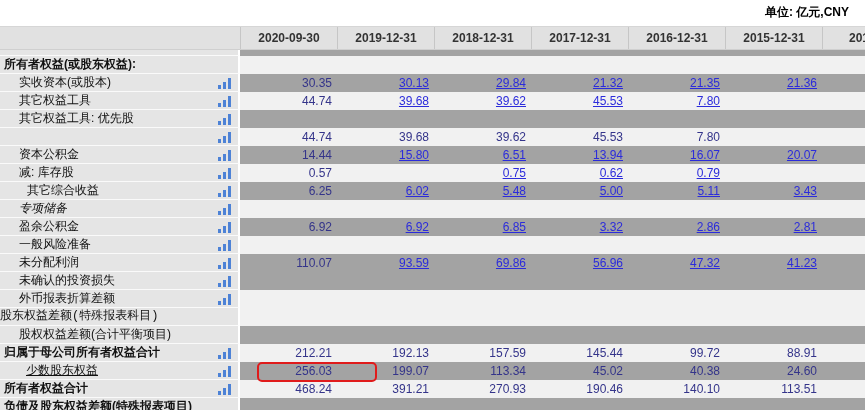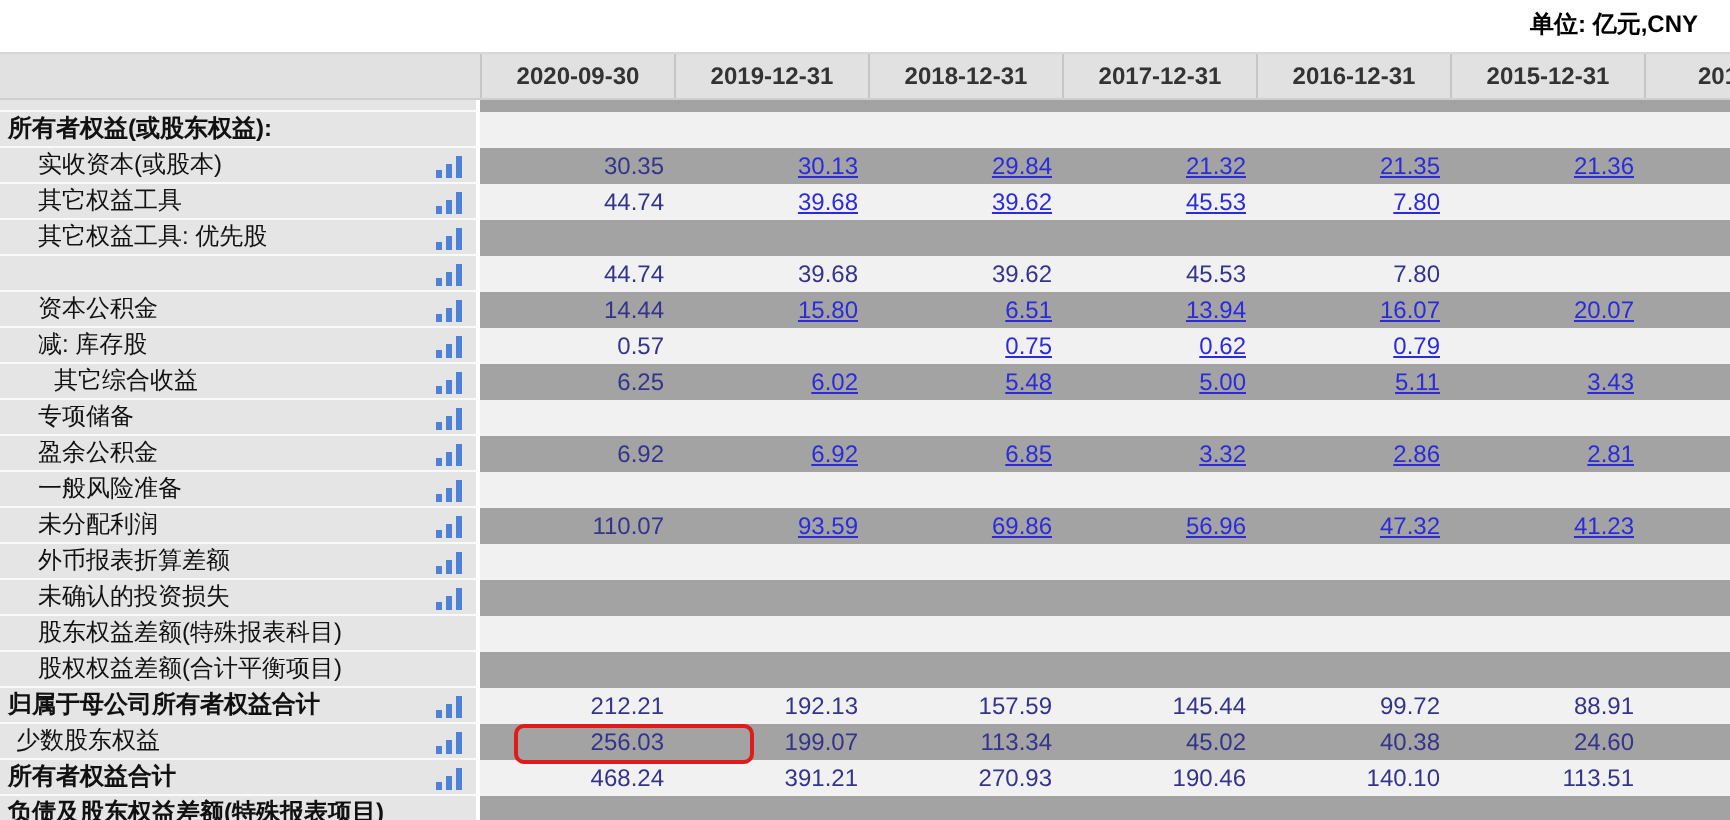--- a/index.html
+++ b/index.html
@@ -230,21 +230,21 @@
             <div class="cell"><span>6.25</span></div>
             <div class="cell"><span class="link">6.02</span></div>
             <div class="cell"><span class="link">5.48</span></div>
             <div class="cell"><span class="link">5.00</span></div>
             <div class="cell"><span class="link">5.11</span></div>
             <div class="cell"><span class="link">3.43</span></div>
           </div>
   </div>
         <div class="row stripe">
     <div class="labelcell">
-      <span class="lbl" style="padding-left: 19px;">专项储备</span>
+      <span class="lbl" style="padding-left: 19px; font-style: italic;">专项储备</span>
       <span class="chart-icon">
         <svg width="13" height="12" viewBox="0 0 13 12" aria-hidden="true">
           <rect x="0" y="8" width="3" height="4"></rect>
           <rect x="5" y="5" width="3" height="7"></rect>
           <rect x="10" y="1" width="3" height="11"></rect>
         </svg>
       </span>
     </div>
     <div class="values">
             <div class="cell"></div>
@@ -308,63 +308,63 @@
     </div>
     <div class="values">
             <div class="cell"><span>110.07</span></div>
             <div class="cell"><span class="link">93.59</span></div>
             <div class="cell"><span class="link">69.86</span></div>
             <div class="cell"><span class="link">56.96</span></div>
             <div class="cell"><span class="link">47.32</span></div>
             <div class="cell"><span class="link">41.23</span></div>
           </div>
   </div>
+        <div class="row">
+    <div class="labelcell">
+      <span class="lbl" style="padding-left: 19px;">未确认的投资损失</span>
+      <span class="chart-icon">
+        <svg width="13" height="12" viewBox="0 0 13 12" aria-hidden="true">
+          <rect x="0" y="8" width="3" height="4"></rect>
+          <rect x="5" y="5" width="3" height="7"></rect>
+          <rect x="10" y="1" width="3" height="11"></rect>
+        </svg>
+      </span>
+    </div>
+    <div class="values">
+            <div class="cell"></div>
+            <div class="cell"></div>
+            <div class="cell"></div>
+            <div class="cell"></div>
+            <div class="cell"></div>
+            <div class="cell"></div>
+          </div>
+  </div>
         <div class="row stripe">
     <div class="labelcell">
       <span class="lbl" style="padding-left: 19px;">外币报表折算差额</span>
       <span class="chart-icon">
         <svg width="13" height="12" viewBox="0 0 13 12" aria-hidden="true">
           <rect x="0" y="8" width="3" height="4"></rect>
           <rect x="5" y="5" width="3" height="7"></rect>
           <rect x="10" y="1" width="3" height="11"></rect>
         </svg>
       </span>
     </div>
     <div class="values">
             <div class="cell"></div>
             <div class="cell"></div>
             <div class="cell"></div>
             <div class="cell"></div>
             <div class="cell"></div>
             <div class="cell"></div>
           </div>
   </div>
-        <div class="row">
-    <div class="labelcell">
-      <span class="lbl" style="padding-left: 19px;">未确认的投资损失</span>
-      <span class="chart-icon">
-        <svg width="13" height="12" viewBox="0 0 13 12" aria-hidden="true">
-          <rect x="0" y="8" width="3" height="4"></rect>
-          <rect x="5" y="5" width="3" height="7"></rect>
-          <rect x="10" y="1" width="3" height="11"></rect>
-        </svg>
-      </span>
-    </div>
-    <div class="values">
-            <div class="cell"></div>
-            <div class="cell"></div>
-            <div class="cell"></div>
-            <div class="cell"></div>
-            <div class="cell"></div>
-            <div class="cell"></div>
-          </div>
-  </div>
-        <div class="row stripe">
-    <div class="labelcell">
-      <span class="lbl" style="padding-left: 19px;">股东权益差额(特殊报表科目)</span>
+        <div class="row stripe">
+    <div class="labelcell">
+      <span class="lbl" style=" font-family: Liberation Mono, monospace;">股东权益差额(特殊报表科目)</span>
 
     </div>
     <div class="values">
             <div class="cell"></div>
             <div class="cell"></div>
             <div class="cell"></div>
             <div class="cell"></div>
             <div class="cell"></div>
             <div class="cell"></div>
           </div>
@@ -398,21 +398,21 @@
             <div class="cell"><span>212.21</span></div>
             <div class="cell"><span>192.13</span></div>
             <div class="cell"><span>157.59</span></div>
             <div class="cell"><span>145.44</span></div>
             <div class="cell"><span>99.72</span></div>
             <div class="cell"><span>88.91</span></div>
           </div>
   </div>
         <div class="row">
     <div class="labelcell">
-      <span class="lbl" style="padding-left: 8px;">少数股东权益</span>
+      <span class="lbl" style="padding-left: 26px; text-decoration: underline;">少数股东权益</span>
       <span class="chart-icon">
         <svg width="13" height="12" viewBox="0 0 13 12" aria-hidden="true">
           <rect x="0" y="8" width="3" height="4"></rect>
           <rect x="5" y="5" width="3" height="7"></rect>
           <rect x="10" y="1" width="3" height="11"></rect>
         </svg>
       </span>
     </div>
     <div class="values">
             <div class="cell"><span>256.03</span></div>

